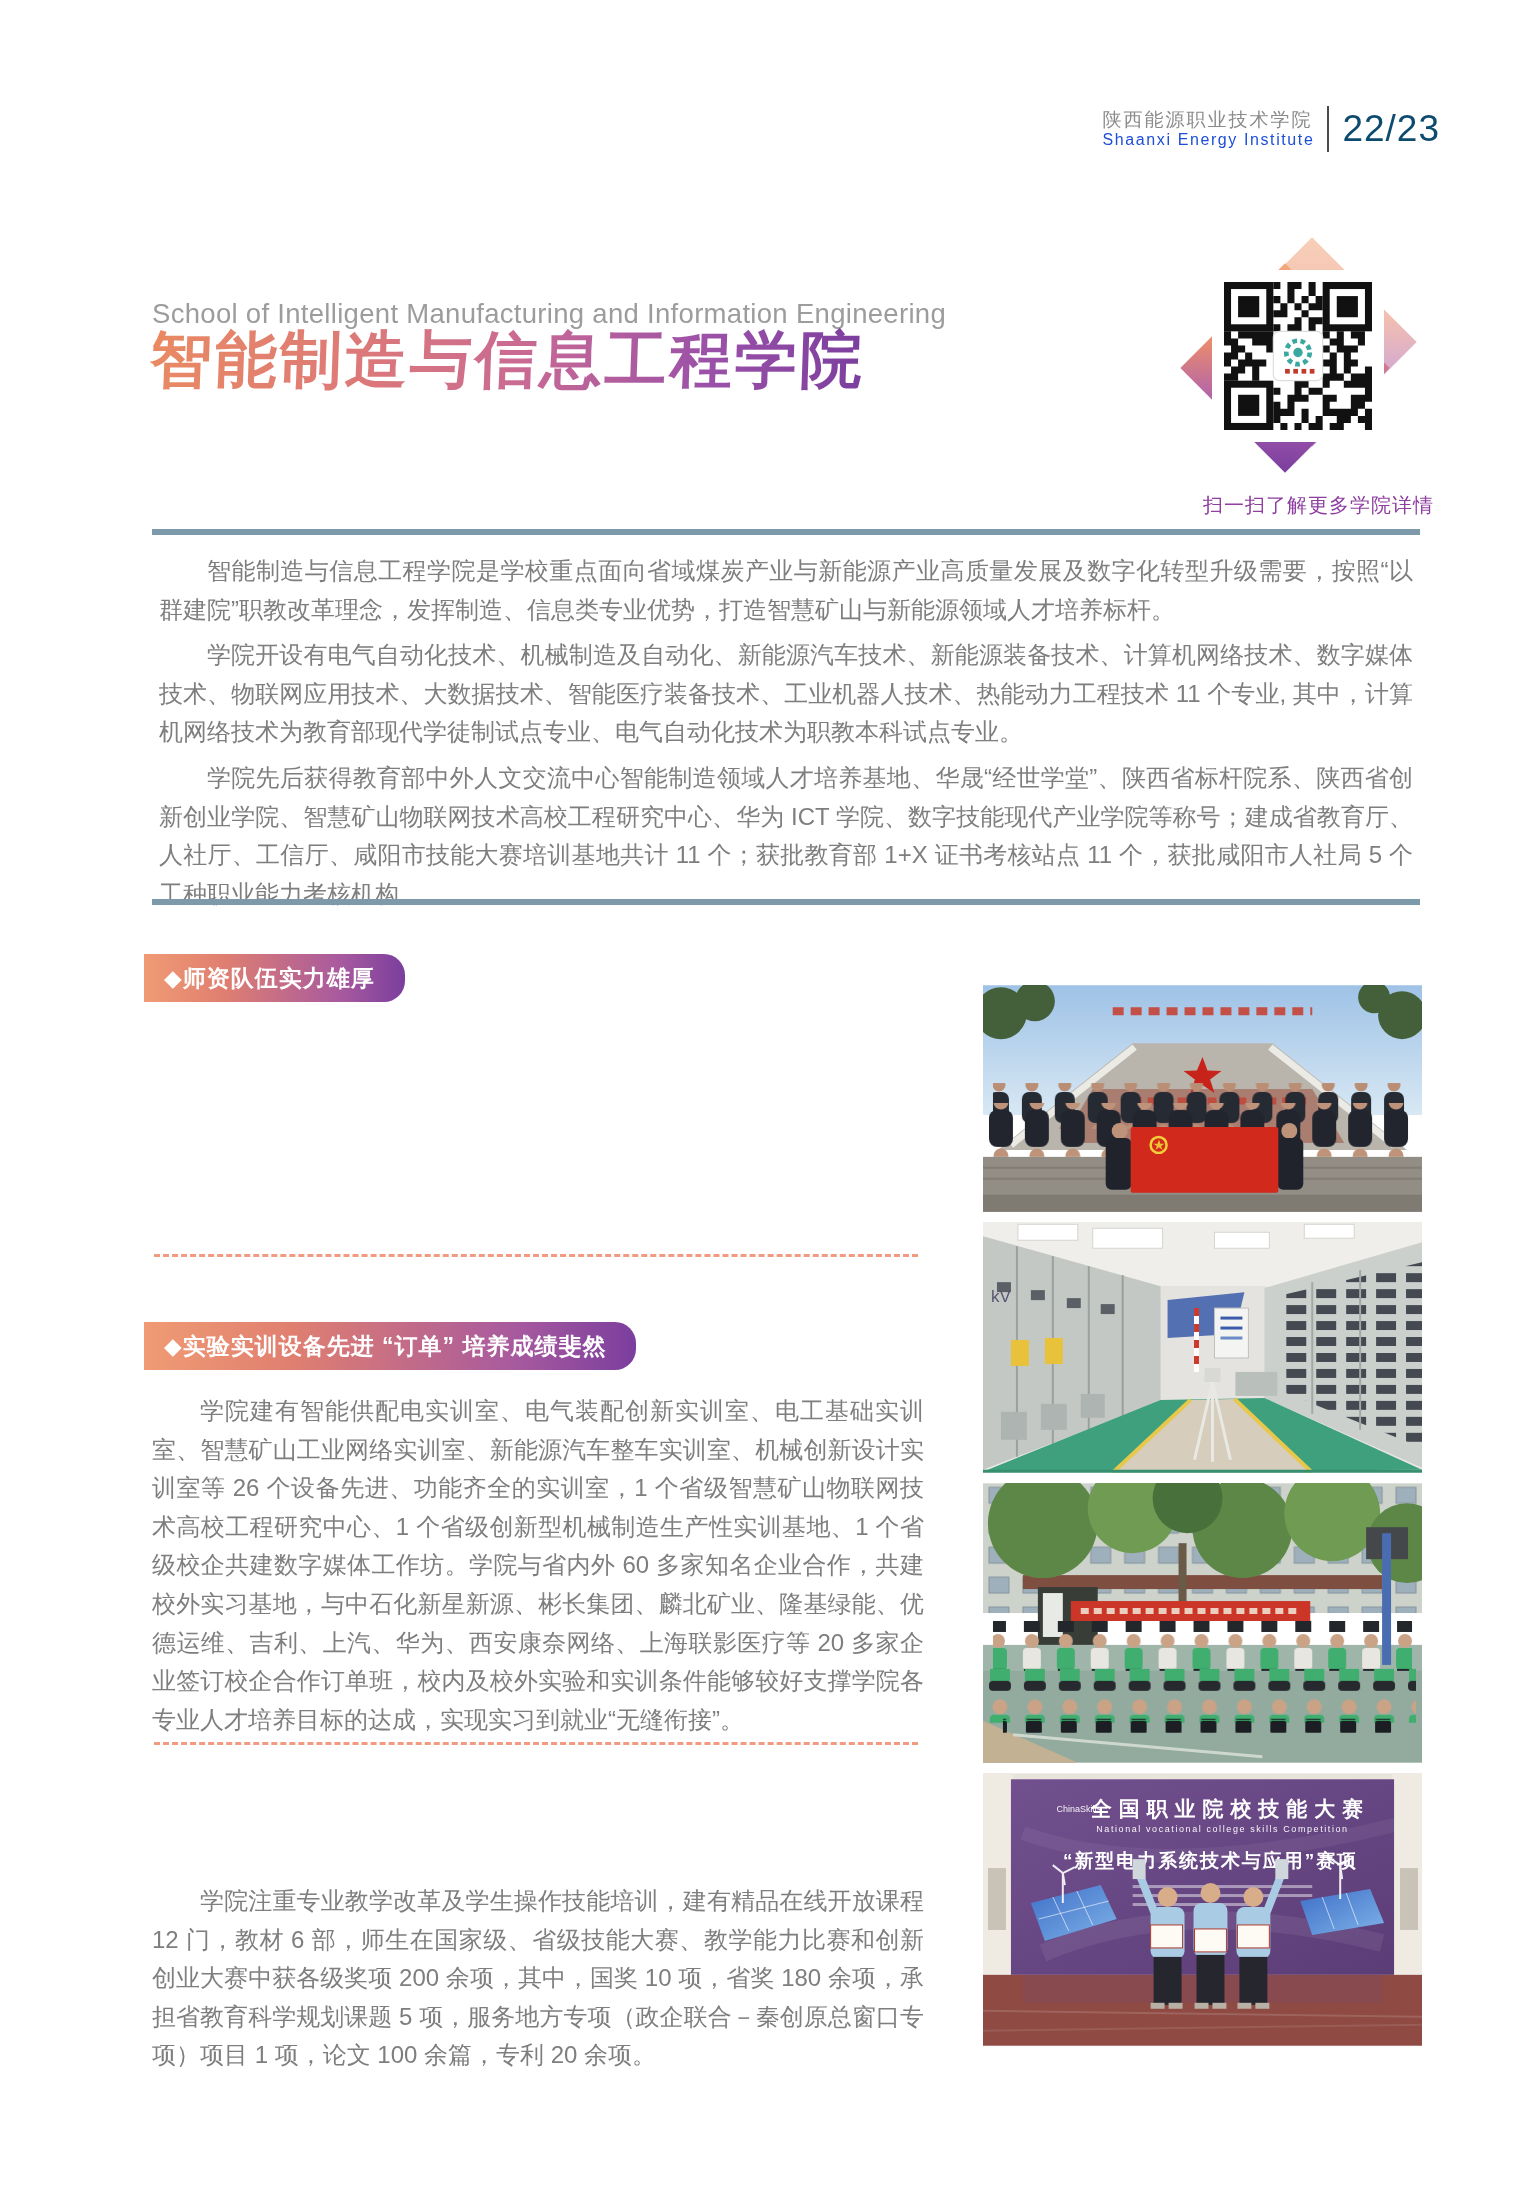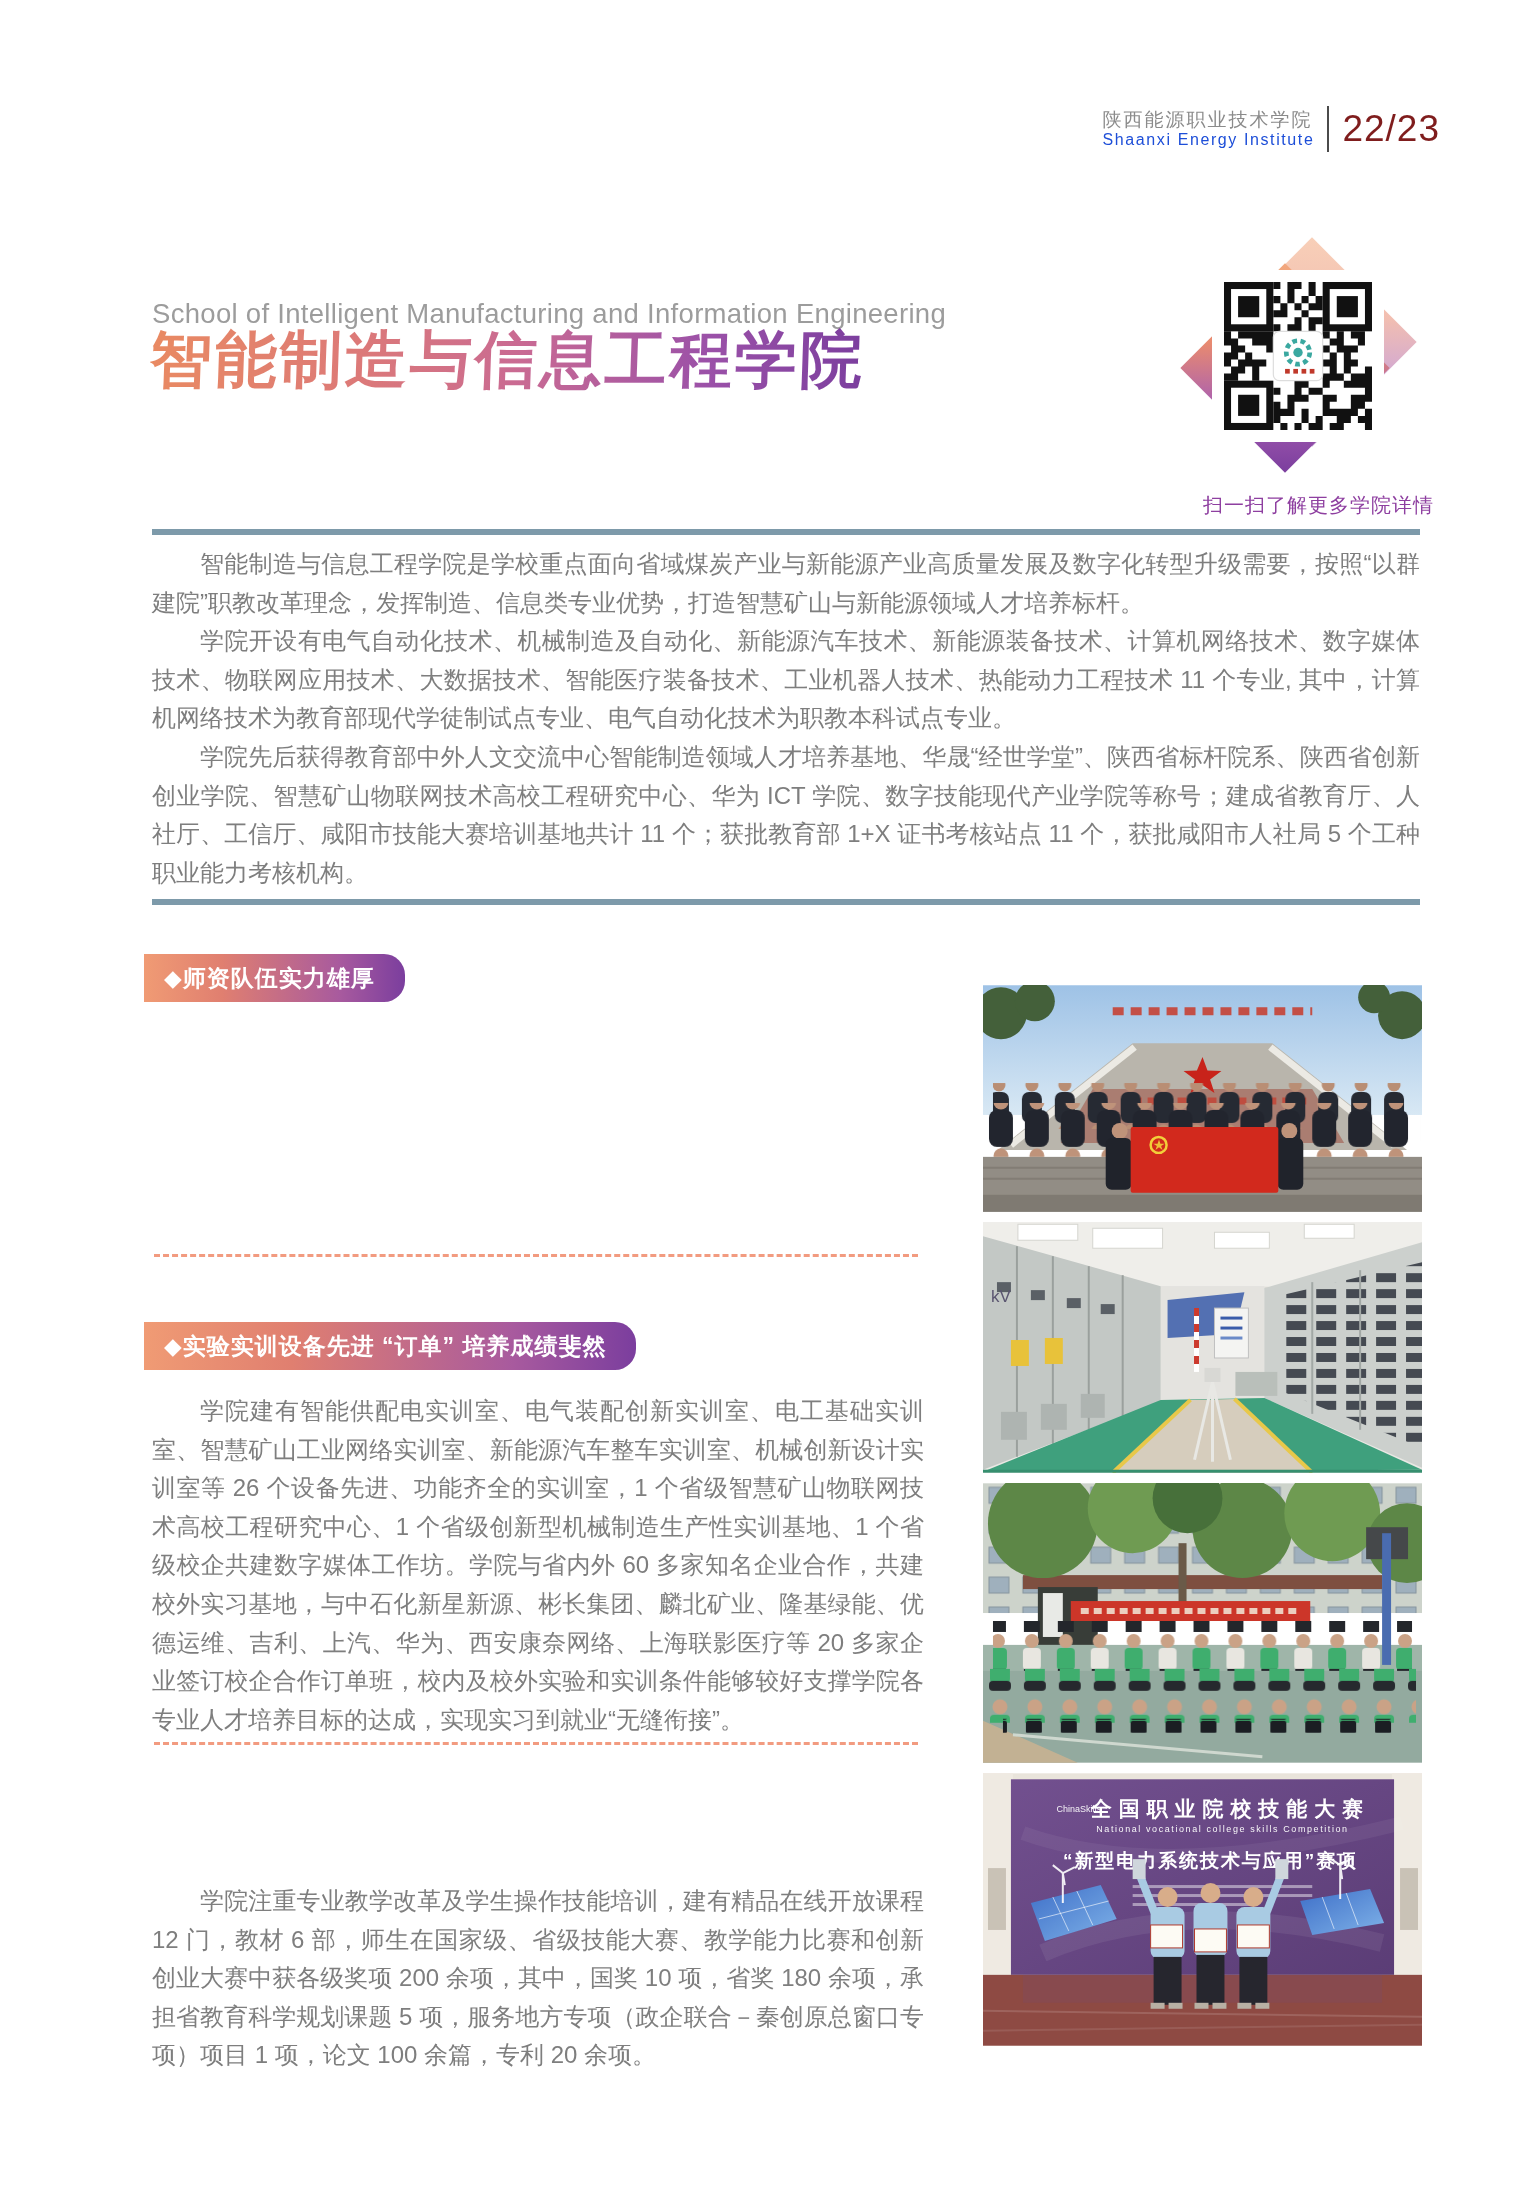--- a/index.html
+++ b/index.html
@@ -6,21 +6,21 @@
   .page{position:relative;width:1535px;height:2205px;background:#ffffff;overflow:hidden;
         font-family:"Liberation Sans","DejaVu Sans",sans-serif;padding-left:17px;}
   .abs{position:absolute;}
 
   
   .hdr{position:absolute;right:112px;top:106px;display:flex;align-items:center;gap:13px;}
   .hdr-names{text-align:left;line-height:1.15;}
   .hdr-cn{font-size:19px;letter-spacing:2px;color:#8b8b8b;}
   .hdr-en{font-size:16px;letter-spacing:1.6px;color:#1d4ed8;}
   .hdr-div{width:2px;height:46px;background:#4b4b4b;}
-  .hdr-num{font-size:37px;color:#7f1d1d;letter-spacing:1px;}
+  .hdr-num{font-size:37px;color:#0c4a6e;letter-spacing:1px;}
 
   
   .title-en{left:152px;top:298px;font-size:27.5px;color:#9c9c9c;letter-spacing:.3px;white-space:nowrap;}
   .title-cn{left:150px;top:318px;font-size:62px;font-weight:bold;letter-spacing:3px;white-space:nowrap;
             background:linear-gradient(90deg,#e98a62 0%,#dd7a77 28%,#c96a93 52%,#9b51a8 78%,#7b3e9e 100%);
             -webkit-background-clip:text;background-clip:text;color:transparent;
             transform:skewX(-2deg);}
 
   
   .diamond{position:absolute;background:linear-gradient(to bottom right,#f2a87e 0%,#e88a70 38%,#a95fb2 68%,#7b3e9e 100%);}
@@ -28,21 +28,21 @@
   .diamond.back{left:1238px;top:268px;width:148px;height:148px;transform:rotate(45deg);opacity:.55;}
   .qr-card{left:1212px;top:270px;width:172px;height:172px;background:#ffffff;padding:0;}
   .qr-card svg{position:absolute;left:12px;top:12px;}
   .qr-caption{left:1203px;top:492px;font-size:20px;letter-spacing:1px;color:#8e3fa0;}
 
   
   .rule{left:152px;width:1268px;height:6px;background:#7d9aaa;}
   .rule.top{top:529px;} .rule.bottom{top:899px;}
   .intro{left:152px;top:545px;width:1268px;}
   .body-text{font-size:24px;line-height:38.6px;color:#7e7e7e;text-align:justify;margin:0;}
-  .body-text p{margin:0;text-indent:2em;}
+  .body-text p{margin:7px;text-indent:2em;}
 
   
   .ribbon{position:absolute;left:144px;display:inline-flex;align-items:center;height:48px;
           padding:0 30px 0 20px;border-radius:0 21px 21px 0;color:#ffffff;
           font-size:23px;font-weight:bold;letter-spacing:1px;white-space:nowrap;
           background:linear-gradient(90deg,#f09b74 0%,#e07f70 30%,#a85a9e 75%,#7b3e9e 100%);}
   .r1{top:954px;} .r2{top:1322px;} .r3{top:1810px;}
 
   .sec-body{position:absolute;left:152px;width:772px;}
   .b1{top:1024px;} .b2{top:1392px;} .b3{top:1882px;}

